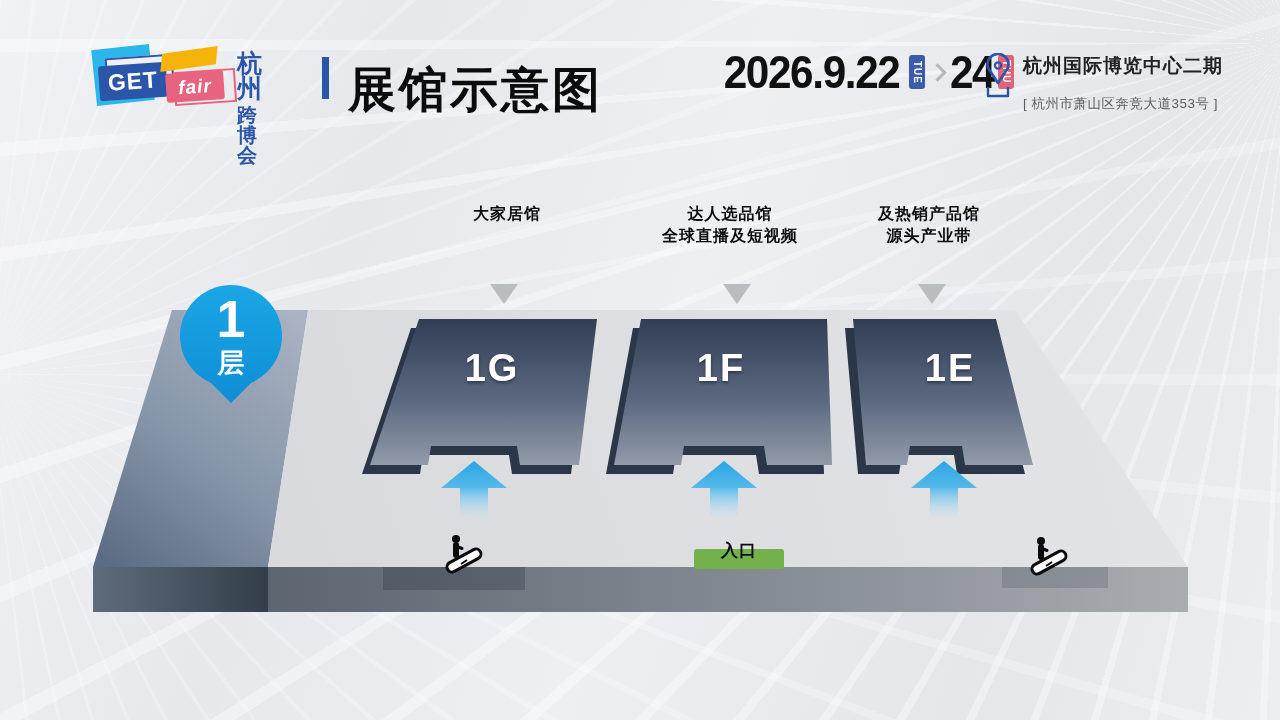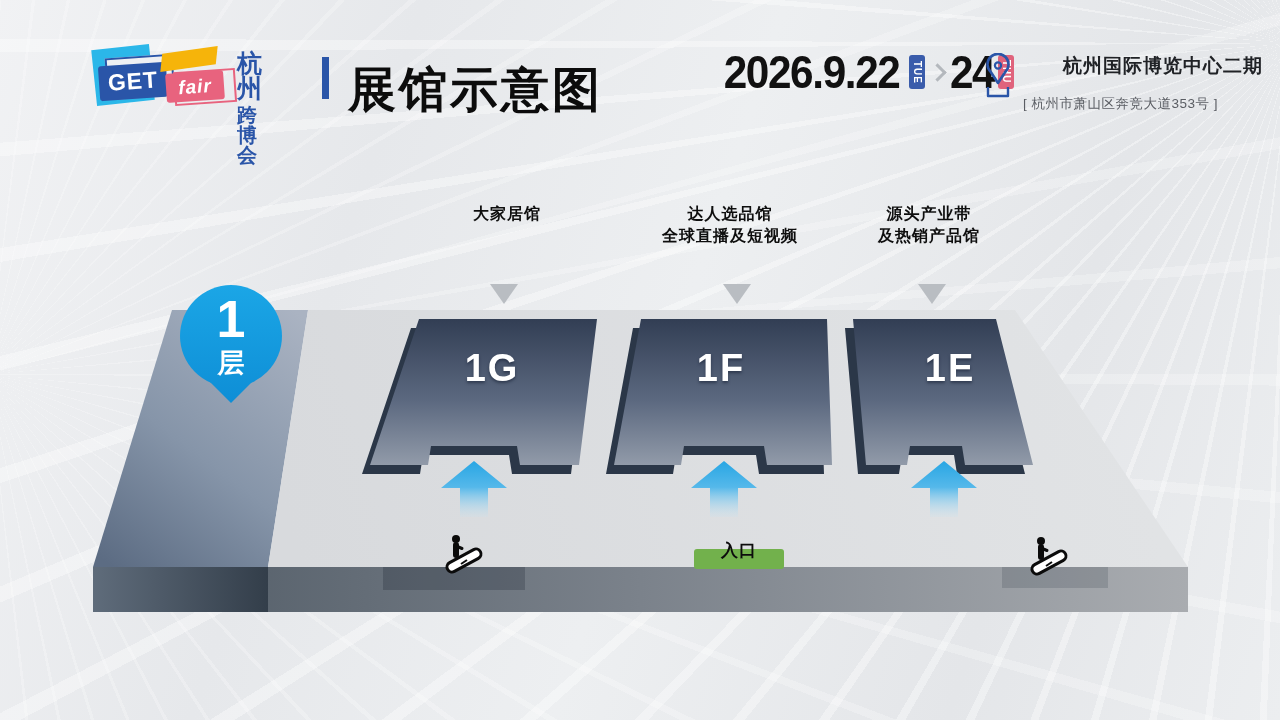--- a/index.html
+++ b/index.html
@@ -30,21 +30,21 @@
 
   .date-block{position:absolute;left:716px;top:50px;height:44px;display:flex;align-items:center;text-align:right;}
   .date-main{display:inline-block;font-size:46px;font-weight:700;color:#111;letter-spacing:-1.5px;transform:scaleX(.92);transform-origin:center;}
   .day-tag{width:16px;height:34px;border-radius:3px;color:#fff;font-size:10px;font-weight:700;letter-spacing:1px;
     writing-mode:vertical-rl;display:flex;align-items:center;justify-content:center;margin-left:2px;}
   .day-tag.blue{background:#3a5cab;}
   .day-tag.pink{background:#e0637c;}
   .chev{width:10px;height:10px;border-top:3px solid #b4b8bd;border-right:3px solid #b4b8bd;transform:rotate(45deg);margin:0 4px 0 6px;}
 
   .venue{position:absolute;left:984px;top:53px;display:flex;gap:11px;align-items:flex-start;}
-  .venue-name{font-size:19px;font-weight:700;color:#202226;letter-spacing:1px;margin-left:40px;}
+  .venue-name{font-size:19px;font-weight:700;color:#202226;letter-spacing:1px;}
   .venue-addr{font-size:13.5px;color:#5a5d63;margin-top:16px;letter-spacing:.5px;}
 
   
   .hall-label{position:absolute;transform:translateX(-50%);text-align:center;
     font-size:16px;font-weight:700;color:#0e0e0e;line-height:1.35;letter-spacing:1px;white-space:nowrap;}
   .tri{position:absolute;width:0;height:0;border-left:14px solid transparent;border-right:14px solid transparent;border-top:20px solid #b9bdc2;}
 
   .map-svg{position:absolute;inset:0;}
   .hall-code{font-size:38px;font-weight:700;letter-spacing:2px;fill:#ffffff;text-shadow:0 2px 3px rgba(20,30,50,.55);}
   .pin-num{font-size:52px;font-weight:700;fill:#ffffff;}
@@ -102,22 +102,22 @@
   </header>
 
   <div class="hall-label" style="left:507px;top:203px;">
     <div>大家居馆</div>
   </div>
   <div class="hall-label" style="left:730px;top:203px;">
     <div>达人选品馆</div>
     <div>全球直播及短视频</div>
   </div>
   <div class="hall-label" style="left:929px;top:203px;">
+    <div>及热销产品馆</div>
     <div>源头产业带</div>
-    <div>及热销产品馆</div>
   </div>
 
   <div class="tri" style="left:490px;top:284px;"></div>
   <div class="tri" style="left:723px;top:284px;"></div>
   <div class="tri" style="left:918px;top:284px;"></div>
 
   <svg class="map-svg" viewBox="0 0 1280 720">
     <defs>
       <linearGradient id="bandGrad" gradientUnits="userSpaceOnUse" x1="300" y1="315" x2="110" y2="565">
         <stop offset="0" stop-color="#aab3c2"></stop>

